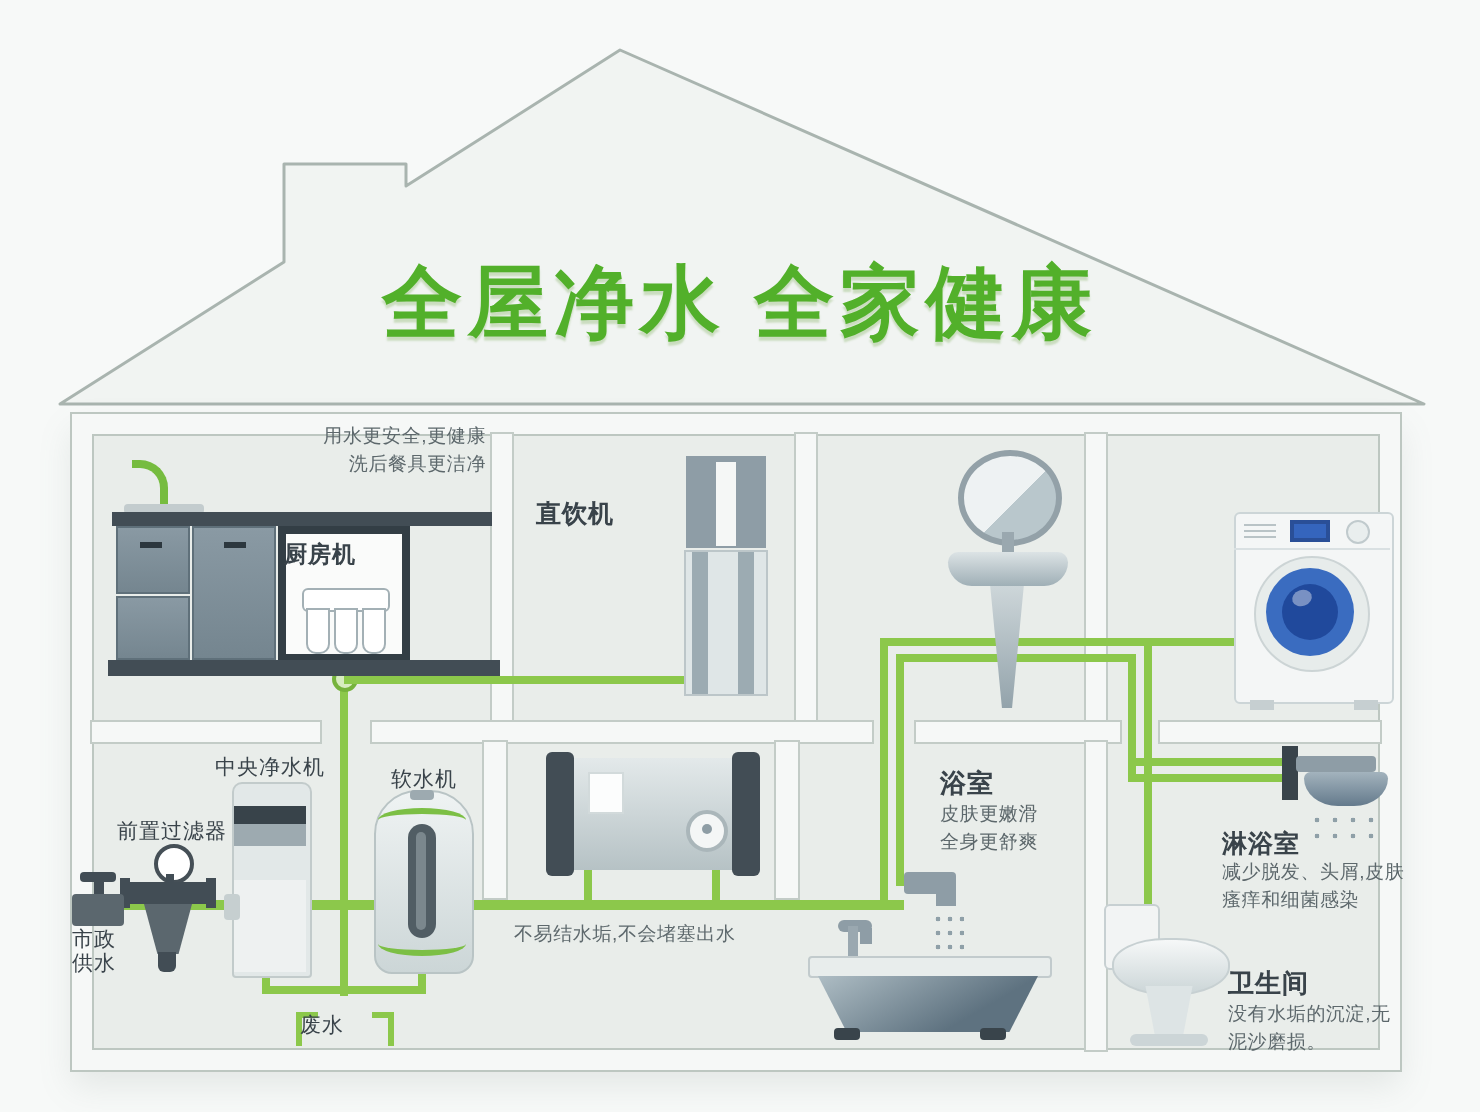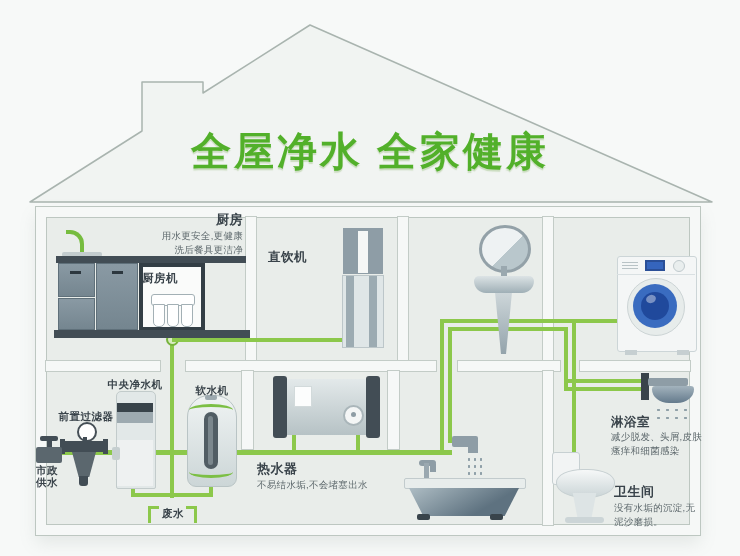--- a/index.html
+++ b/index.html
@@ -10,21 +10,21 @@
   .house{position:absolute;left:36px;top:207px;width:644px;height:308px;background:#e9edea;
          border:10px solid #f6f8f7;box-shadow:0 0 0 1px #bdc7c1, inset 0 0 0 1px #bdc7c1, 0 8px 16px rgba(120,135,128,.15);}
   .wall{position:absolute;background:#f6f8f7;box-shadow:0 0 0 1px #c3ccc7;}
   
   .pipe{position:absolute;background:#8cc84b;}
   .pipe-joint{position:absolute;width:9px;height:9px;border-radius:50%;background:#d8ecc0;border:2px solid #76b33c;}
   
   .rname{font-weight:bold;color:#39434a;font-size:12.5px;line-height:1.3;letter-spacing:.5px;}
   .rname.big{font-size:13px;}
   .rsub{font-size:9.5px;color:#5d686c;line-height:1.45;letter-spacing:.3px;}
-  .eqname{font-weight:bold;color:#39434a;font-size:10.5px;line-height:1.15;letter-spacing:.5px;}
+  .eqname{font-weight:normal;color:#39434a;font-size:10.5px;line-height:1.15;letter-spacing:.5px;}
   .title{position:absolute;left:130px;top:124px;width:480px;text-align:center;
          font-size:40px;font-weight:bold;color:#52b02a;letter-spacing:3px;
          text-shadow:0 2px 1px rgba(86,150,40,.25);}
   
   .darkmetal{background:#424d55;}
   .cab{background:linear-gradient(180deg,#8a9aa4,#74858f);box-shadow:inset 0 0 0 1px #5f707a;}
   .spray{background-image:radial-gradient(circle,#8fa0a8 1.1px,rgba(0,0,0,0) 1.3px);}
 </style>
 </head>
 <body>
@@ -161,51 +161,54 @@
   <div class="abs spray" style="left:466px;top:456px;width:16px;height:28px;background-size:6px 7px"></div>
   <div class="abs" style="left:419px;top:460px;width:17px;height:6px;background:#8e9da6;border-radius:3px"></div>
   <div class="abs" style="left:424px;top:463px;width:5px;height:17px;background:#9aa8b0"></div>
   <div class="abs" style="left:430px;top:464px;width:6px;height:8px;background:#8e9da6"></div>
   <div class="abs" style="left:404px;top:478px;width:120px;height:9px;background:#e8edec;border:1px solid #c2cbcd;border-radius:2px"></div>
   <div class="abs" style="left:409px;top:488px;width:110px;height:28px;background:linear-gradient(150deg,#aebdc4 0%,#5e7280 70%);clip-path:polygon(0 0,100% 0,87% 100%,13% 100%)"></div>
   <div class="abs" style="left:417px;top:514px;width:13px;height:6px;background:#39444b;border-radius:2px"></div>
   <div class="abs" style="left:490px;top:514px;width:13px;height:6px;background:#39444b;border-radius:2px"></div>
 
   <div class="abs" style="left:118px;top:212px;width:125px;text-align:right">
-    <div class="rname big">厨房</div>
     <div class="rsub">用水更安全,更健康</div>
     <div class="rsub">洗后餐具更洁净</div>
   </div>
 
   <div class="abs rname" style="left:268px;top:249px">直饮机</div>
 
 
 
   <div class="abs eqname" style="left:106px;top:378px;width:58px;text-align:center">中央净水机</div>
   <div class="abs eqname" style="left:190px;top:384px;width:44px;text-align:center">软水机</div>
   <div class="abs eqname" style="left:58px;top:410px;width:56px;text-align:center">前置过滤器</div>
 
   <div class="abs" style="left:36px;top:464px">
     <div class="eqname">市政</div>
     <div class="eqname">供水</div>
   </div>
 
   <div class="abs" style="left:257px;top:461px;width:130px">
-    <div class="rname big">热水器</div>
     <div class="rsub">不易结水垢,不会堵塞出水</div>
   </div>
 
+  <div class="abs" style="left:470px;top:384px;width:80px">
+    <div class="rname big">浴室</div>
+    <div class="rsub">皮肤更嫩滑</div>
+    <div class="rsub">全身更舒爽</div>
+  </div>
 
   <div class="abs" style="left:614px;top:484px;width:92px">
     <div class="rname big">卫生间</div>
     <div class="rsub">没有水垢的沉淀,无</div>
     <div class="rsub">泥沙磨损。</div>
   </div>
 
   <div class="abs" style="left:611px;top:414px;width:92px">
     <div class="rname">淋浴室</div>
     <div class="rsub">减少脱发、头屑,皮肤</div>
     <div class="rsub">瘙痒和细菌感染</div>
   </div>
 
-  <div class="abs eqname" style="left:150px;top:507px;width:46px;text-align:center">废水</div>
+  <div class="abs eqname" style="left:150px;top:507px;width:46px;text-align:left">废水</div>
 
 </div>
 
 </body></html>

